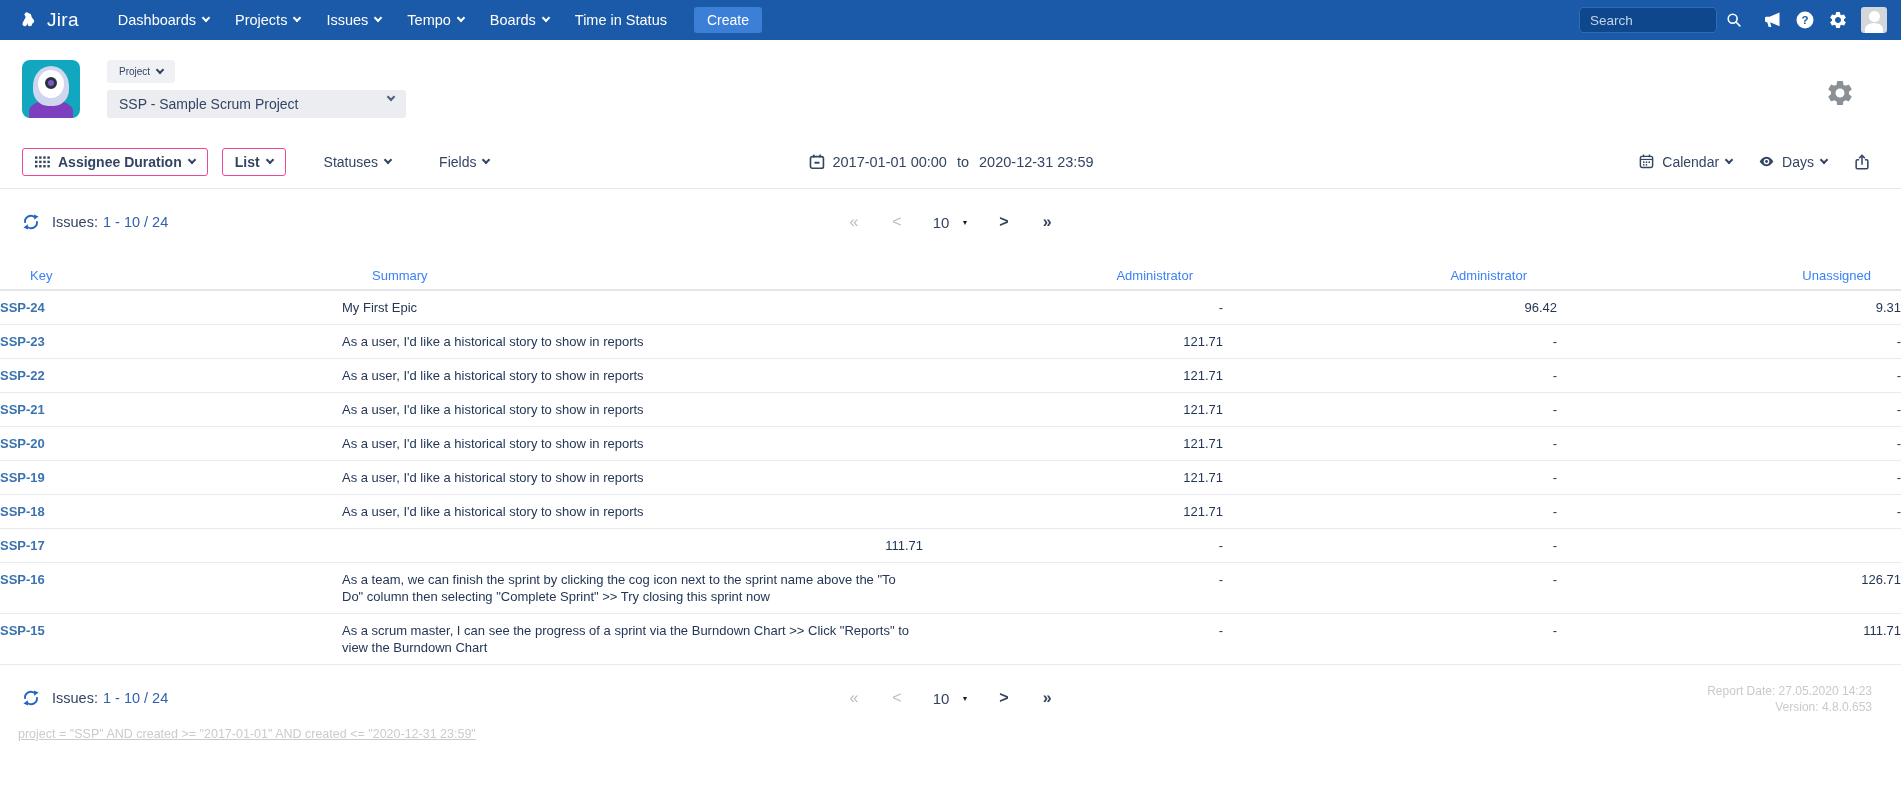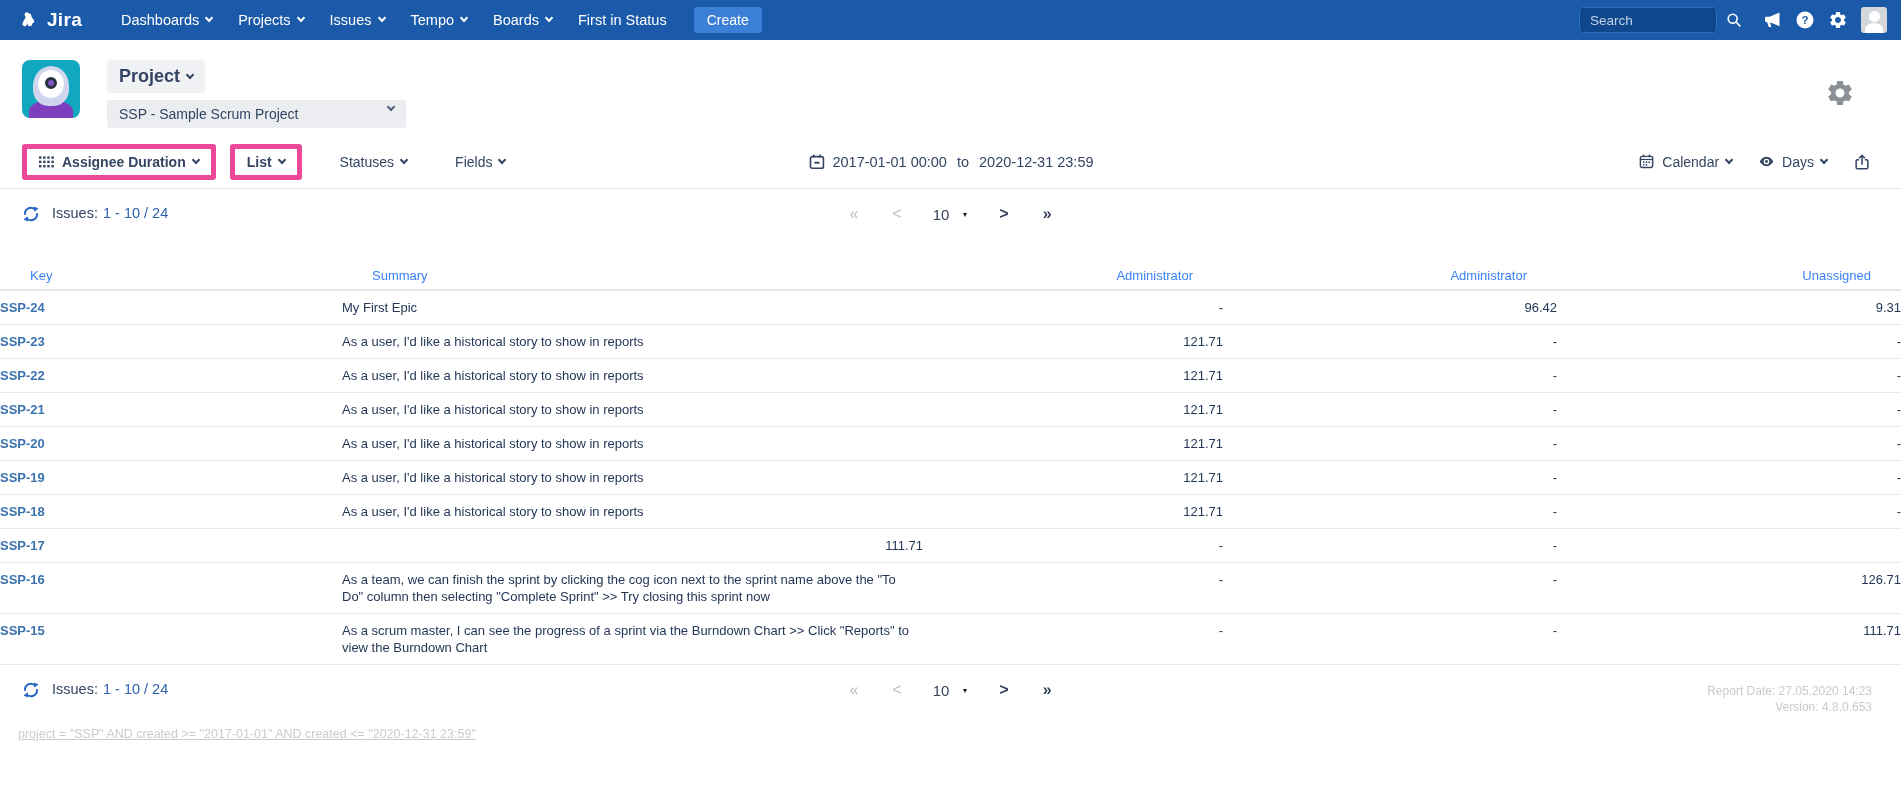--- a/index.html
+++ b/index.html
@@ -6,21 +6,21 @@
   html,body { width:1901px; height:794px; overflow:hidden; background:#fff;
               font-family:"Liberation Sans", sans-serif; }
   a { text-decoration:none; cursor:pointer; }
 
   
   .topnav { height:40px; background:#1b5aa8; display:flex; align-items:center;
             justify-content:space-between; padding:0 14px 0 18px; color:#fff; }
   .nav-left { display:flex; align-items:center; }
   .logo { display:flex; align-items:center; color:#fff; margin-right:26px; }
   .logo svg { margin-right:7px; }
-  .logo-text { font-size:19px; font-weight:bold; letter-spacing:.3px; }
+  .logo-text { font-size:19px; font-weight:normal; letter-spacing:.3px; }
   .nav-items { display:flex; align-items:center; }
   .nav-item { color:#fff; font-size:14.5px; padding:0 13px; display:flex; align-items:center; height:40px; }
   .chev { display:inline-block; width:6px; height:6px; border-right:2px solid currentColor;
           border-bottom:2px solid currentColor; transform:rotate(45deg); margin-left:7px;
           position:relative; top:-2px; }
   .create-btn { background:#3c7fd6; color:#fff; border:none; border-radius:3px;
                 font-family:inherit; font-size:14px; padding:5px 13px; margin-left:14px; cursor:pointer; }
   .nav-right { display:flex; align-items:center; gap:13px; }
   .searchbox { position:relative; width:170px; }
   .searchbox input { width:138px; height:26px; background:#0f478c; border:1px solid #2e6cb8;
@@ -35,43 +35,43 @@
 
   
   .project-header { display:flex; align-items:flex-start; padding:20px 48px 0 22px; height:106px; position:relative; }
   .project-avatar { width:58px; height:58px; border-radius:8px; background:#11a7bf; position:relative; overflow:hidden; flex:0 0 auto; }
   .pa-hood { position:absolute; width:36px; height:40px; background:#cfd6ee; border-radius:50% 50% 42% 42%; left:11px; top:6px; }
   .pa-face { position:absolute; width:26px; height:28px; background:#fff; border-radius:50%; left:16px; top:10px; }
   .pa-eye  { position:absolute; width:12px; height:12px; border:3px solid #28323f; border-radius:50%; left:23px; top:17px; background:#7d57c1; }
   .pa-base { position:absolute; width:44px; height:22px; background:#7d3fbe; border-radius:50% 50% 20% 20%; left:7px; top:40px; }
   .project-controls { margin-left:27px; display:flex; flex-direction:column; gap:7px; }
   .project-btn { display:inline-flex; align-items:center; background:#f0f1f4; border:none; border-radius:3px;
-                 color:#344563; font-family:inherit; font-size:18px; padding:6px 12px; width:max-content; cursor:pointer;font-weight:bold; }
+                 color:#344563; font-family:inherit; font-size:10px; padding:6px 12px; width:max-content; cursor:pointer; }
   .project-select { display:flex; align-items:flex-start; justify-content:space-between; background:#ebedf0;
                     border-radius:3px; color:#344563; font-size:14px; padding:6px 12px; width:299px; cursor:pointer; }
   .project-select .chev { color:#505f79; }
   .report-gear { position:absolute; right:46px; top:38px; cursor:pointer; }
 
   
   .toolbar { height:32px; display:flex; align-items:center; padding:0 30px 0 22px; position:relative; }
-  .tb-btn { display:inline-flex; align-items:center; background:#fff; border:5px solid #ec4899; border-radius:3px;
+  .tb-btn { display:inline-flex; align-items:center; background:#fff; border:1px solid #ec4899; border-radius:3px;
             color:#344563; font-family:inherit; font-size:14px; font-weight:bold; padding:5px 12px; margin-right:14px; cursor:pointer; }
   .tb-btn svg { margin-right:8px; }
   .tb-link { display:inline-flex; align-items:center; color:#344563; font-size:14px; margin:0 24px; cursor:pointer; }
   .date-range { position:absolute; left:50%; transform:translateX(-50%); display:flex; align-items:center;
                 color:#344563; font-size:14.5px; white-space:nowrap; }
   .date-range svg { margin-right:7px; }
   .date-sep { margin:0 10px; }
   .tb-right { position:absolute; right:30px; display:flex; align-items:flex-start; gap:26px; }
   .tb-right .tb-link { margin:0; }
   .tb-right .tb-link svg { margin-right:7px; }
   .divider { border-bottom:1px solid #e6e7e9; margin-top:10px; }
 
   
-  .issues-bar { position:relative; height:34px; margin-top:16px; display:flex; padding:0 30px 0 22px; }
+  .issues-bar { position:relative; height:34px; margin-top:16px; display:flex; align-items:center; padding:0 30px 0 22px; }
   .refresh { margin-right:12px; display:flex; cursor:pointer; }
   .issues-text { font-size:14.5px; color:#344563; }
   .issues-range { color:#2f62ad; margin-left:5px; }
   .pagination { position:absolute; left:50%; transform:translateX(-50%); display:flex; align-items:center; }
   .pg { font-size:16px; margin:0 17px; cursor:pointer; }
   .pg.muted { color:#b9bdc4; }
   .pg.dark  { color:#36425c; font-weight:bold; }
   .page-size { display:flex; align-items:center; margin:0 14px; cursor:pointer; color:#36425c; font-size:15px; }
   .psel-arrow { font-size:7px; color:#1a1a1a; margin-left:12px; }
   .report-info { position:absolute; right:29px; top:2px; text-align:right; font-size:12px; line-height:16px; color:#c8cacd; }
@@ -123,21 +123,21 @@
         </a>
         <a class="nav-item">
           <span>Tempo</span>
           <i class="chev"></i>
         </a>
         <a class="nav-item">
           <span>Boards</span>
           <i class="chev"></i>
         </a>
         <a class="nav-item">
-          <span>First in Status</span>
+          <span>Time in Status</span>
         </a>
       </div>
     <button class="create-btn">Create</button>
   </div>
   <div class="nav-right">
     <div class="searchbox">
       <input placeholder="Search" style="">
       <svg width="16" height="16" viewBox="0 0 18 18">
         <circle cx="7.5" cy="7.5" r="5" fill="none" stroke="#fff" stroke-width="1.8"></circle>
         <line x1="11.3" y1="11.3" x2="15.6" y2="15.6" stroke="#fff" stroke-width="1.8" stroke-linecap="round"></line>

